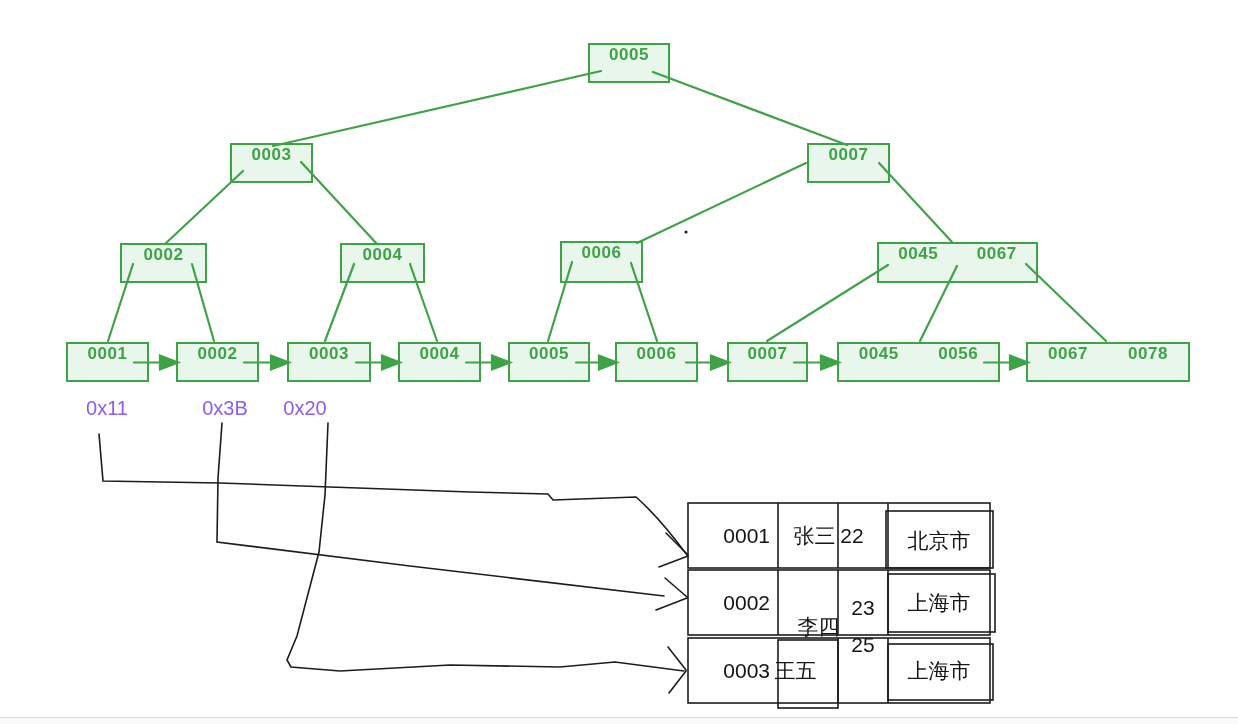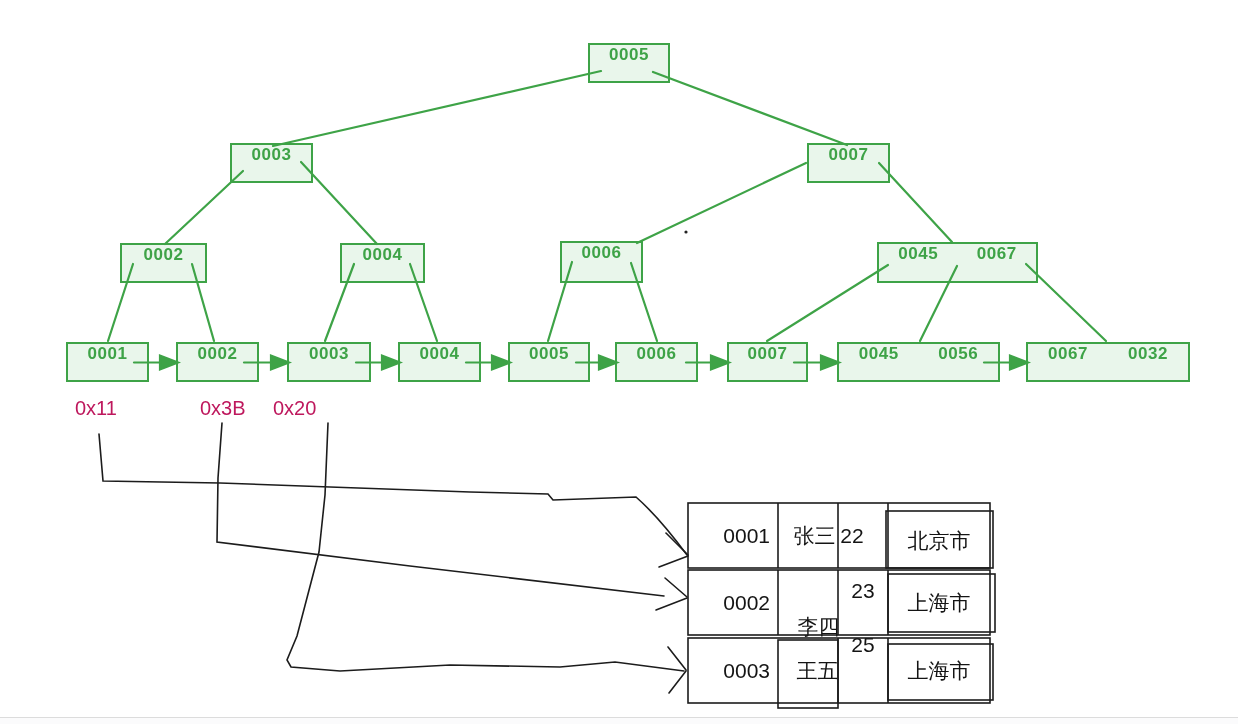--- a/index.html
+++ b/index.html
@@ -9,22 +9,22 @@
   }
   .linework{position:absolute;left:0;top:0;z-index:5;pointer-events:none;}
   .node{
     position:absolute;z-index:2;box-sizing:border-box;
     border:2px solid #3EA347;background:#E9F6EB;color:#3EA347;
     display:flex;align-items:flex-start;justify-content:center;
     font-size:17px;font-weight:600;letter-spacing:0.5px;
   }
   .node.multi{justify-content:space-around;}
   .ptr{
-    position:absolute;z-index:2;width:64px;
-    color:#be185d;font-size:20px;
+    position:absolute;z-index:2;width:64px;text-align:center;
+    color:#8b5cf6;font-size:20px;
   }
   .cell{
     position:absolute;z-index:2;display:flex;align-items:center;justify-content:center;
     color:#141414;font-size:21px;box-sizing:border-box;
   }
   .cell.id{justify-content:flex-end;padding-right:8px;}
   .bottom-strip{
     position:absolute;left:0;top:717px;width:1238px;height:7px;z-index:1;
     background:#fbfbfc;border-top:1px solid #dcdcdc;
   }
@@ -77,46 +77,46 @@
   </div>
   <div class="node" style="left:727px;top:342px;width:81px;height:40px">
     <span>0007</span>
   </div>
   <div class="node multi" style="left:837px;top:342px;width:163px;height:40px">
     <span>0045</span>
     <span>0056</span>
   </div>
   <div class="node multi" style="left:1026px;top:342px;width:164px;height:40px">
     <span>0067</span>
-    <span>0032</span>
+    <span>0078</span>
   </div>
 
   <div class="ptr" style="left:75px;top:397px">0x11</div>
-  <div class="ptr" style="left:200px;top:397px">0x3B</div>
+  <div class="ptr" style="left:193px;top:397px">0x3B</div>
   <div class="ptr" style="left:273px;top:397px">0x20</div>
 
   <div>
 
     <div>
       <div class="cell id" style="left:688px;top:503px;width:90px;height:65px">0001</div>
       <div class="cell name" style="left:778px;top:503px;width:73px;height:65px">张三</div>
       <div class="cell age" style="left:838px;top:503px;width:28px;height:65px">22</div>
       <div class="cell city" style="left:888px;top:503px;width:102px;height:76px">北京市</div>
     </div>
 
     <div>
       <div class="cell id" style="left:688px;top:570px;width:90px;height:65px">0002</div>
       <div class="cell name" style="left:778px;top:594px;width:81px;height:65px">李四</div>
-      <div class="cell age" style="left:838px;top:558px;width:50px;height:65px">23</div>
+      <div class="cell age" style="left:838px;top:575px;width:50px;height:65px">23</div>
       <div class="cell city" style="left:888px;top:570px;width:102px;height:65px">上海市</div>
     </div>
 
     <div>
       <div class="cell id" style="left:688px;top:638px;width:90px;height:65px">0003</div>
-      <div class="cell name" style="left:778px;top:638px;width:79px;height:65px">王五</div>
+      <div class="cell name" style="left:756px;top:638px;width:79px;height:65px">王五</div>
       <div class="cell age" style="left:838px;top:612px;width:50px;height:65px">25</div>
       <div class="cell city" style="left:888px;top:638px;width:102px;height:65px">上海市</div>
     </div>
   </div>
 
   <svg class="linework" width="1238" height="724" viewBox="0 0 1238 724">
 
     <g stroke="#3EA347" stroke-width="2.2" stroke-linecap="round" fill="none">
       <line x1="601" y1="71" x2="273" y2="146"></line>
       <line x1="653" y1="72" x2="847" y2="145"></line>

